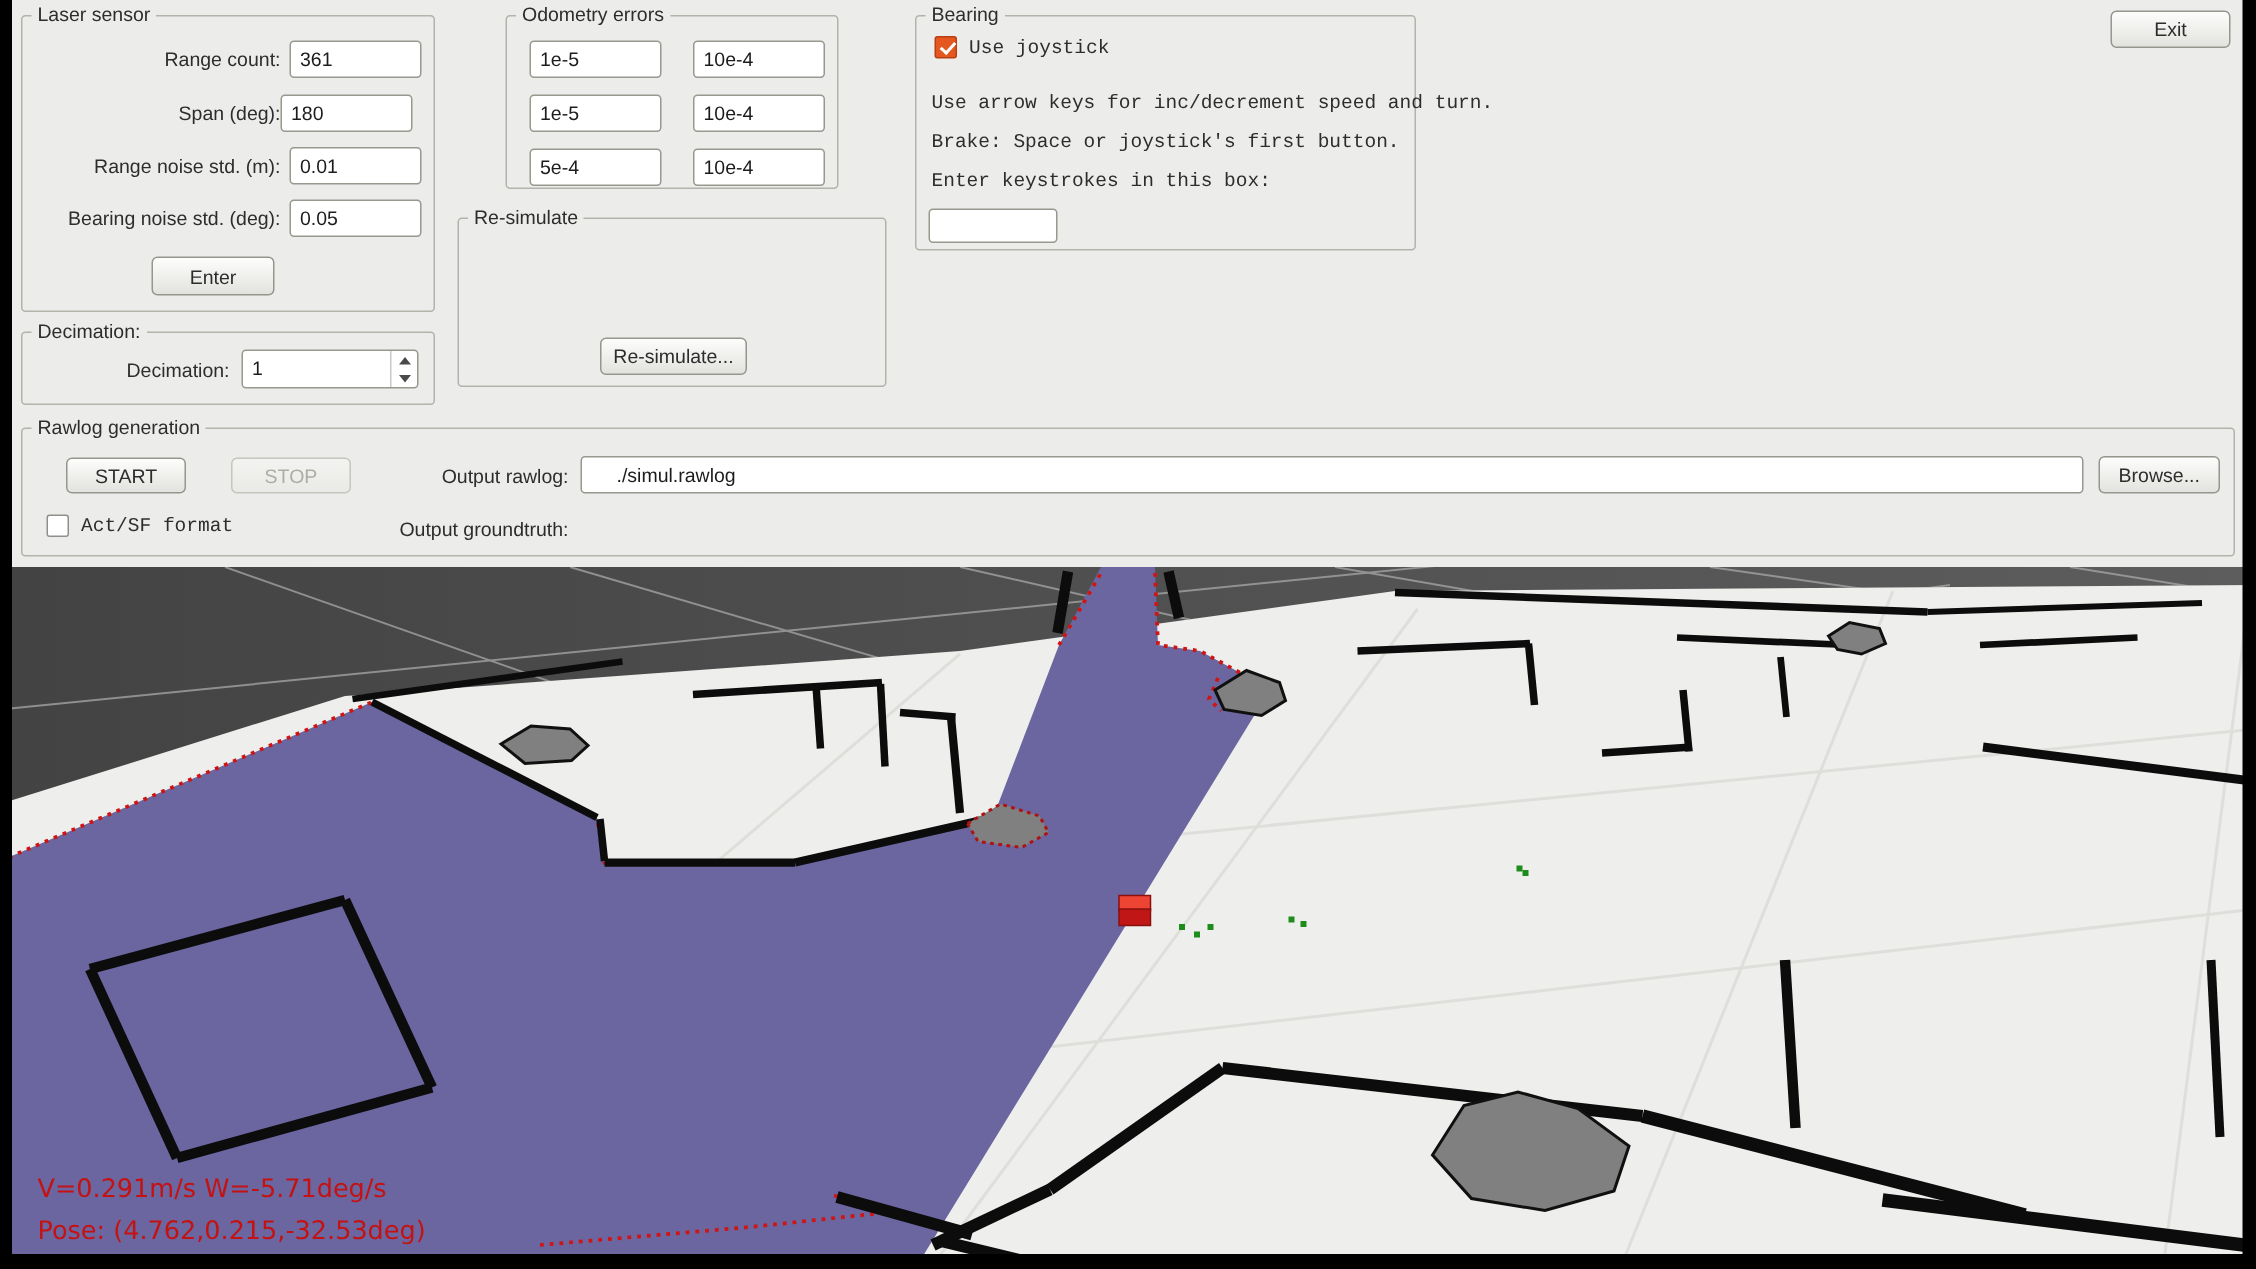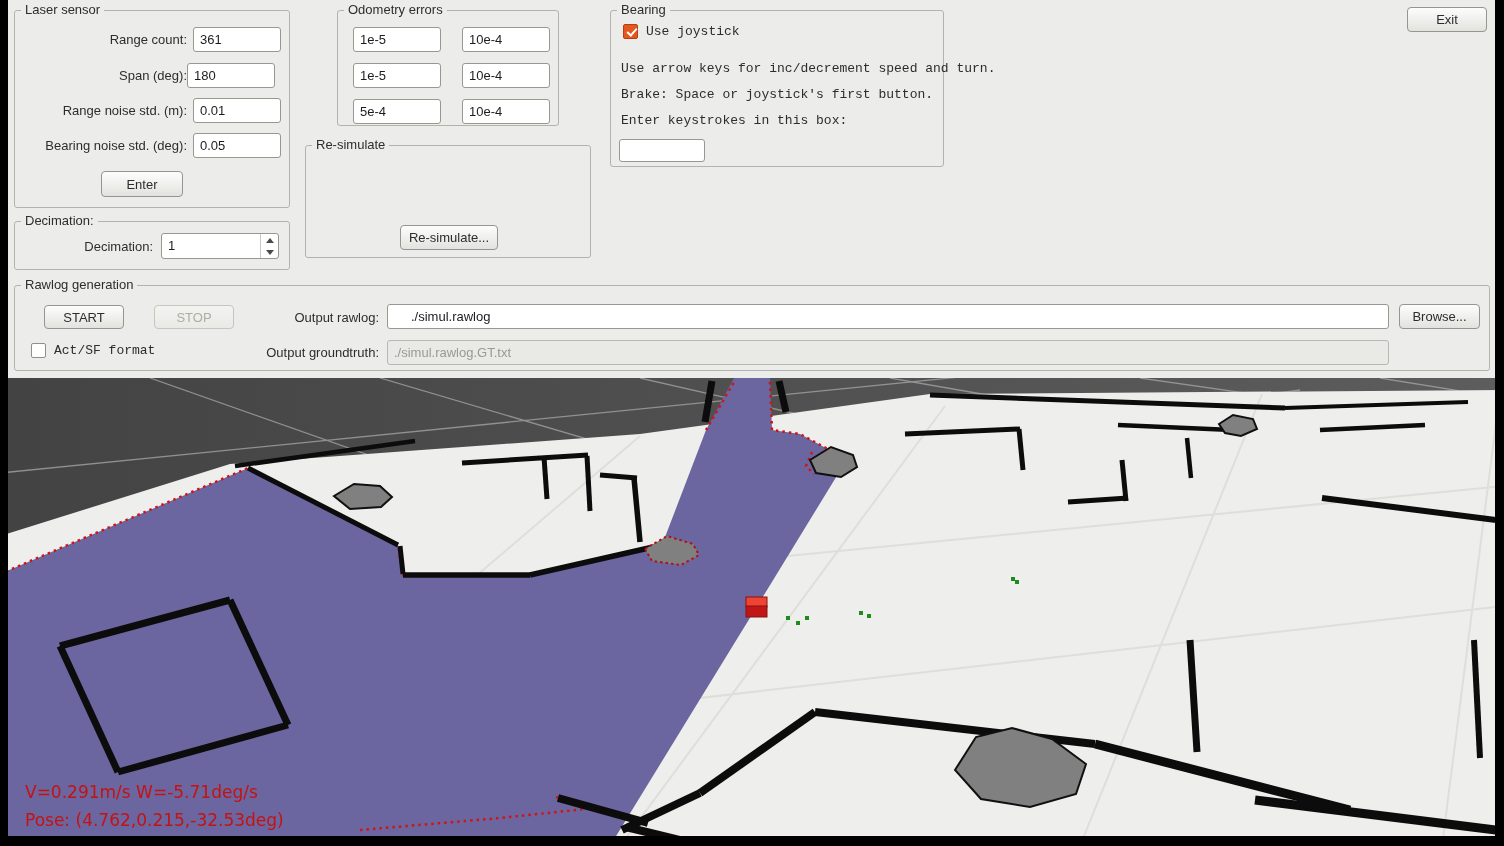--- a/index.html
+++ b/index.html
@@ -109,21 +109,20 @@
     <div class="group" style="left:6px;top:285px;width:1476px;height:86px">
       <span class="gtitle">Rawlog generation</span>
       <button class="btn" style="left:29px;top:19px;width:80px;height:24px">START</button>
       <button class="btn disabled" style="left:139px;top:19px;width:80px;height:24px">STOP</button>
       <div class="flabel" style="left:238px;top:19px;width:126px">Output rawlog:</div>
       <input class="tinput" style="left: 372px; top: 18px; width: 1002px; height: 25px; padding-left: 23px;" value="./simul.rawlog">
       <button class="btn" style="left:1384px;top:18px;width:81px;height:25px">Browse...</button>
       <div class="cb" style="left:16px;top:57px"></div>
       <div class="txt" style="left:39px;top:57px">Act/SF format</div>
       <div class="flabel" style="left:228px;top:54px;width:136px">Output groundtruth:</div>
-      <input class="tinput disabled" style="left: 372px; top: 54px; width: 1002px; height: 25px;" disabled="" value="./simul.rawlog.GT.txt">
     </div>
   </div>
 
   <svg class="viewport" viewBox="0 0 1504 468">
     <defs>
       <linearGradient id="dg" x1="0" y1="0" x2="1" y2="0">
         <stop offset="0" stop-color="#434343"></stop>
         <stop offset="1" stop-color="#5d5d5d"></stop>
       </linearGradient>
       <clipPath id="darkclip">

